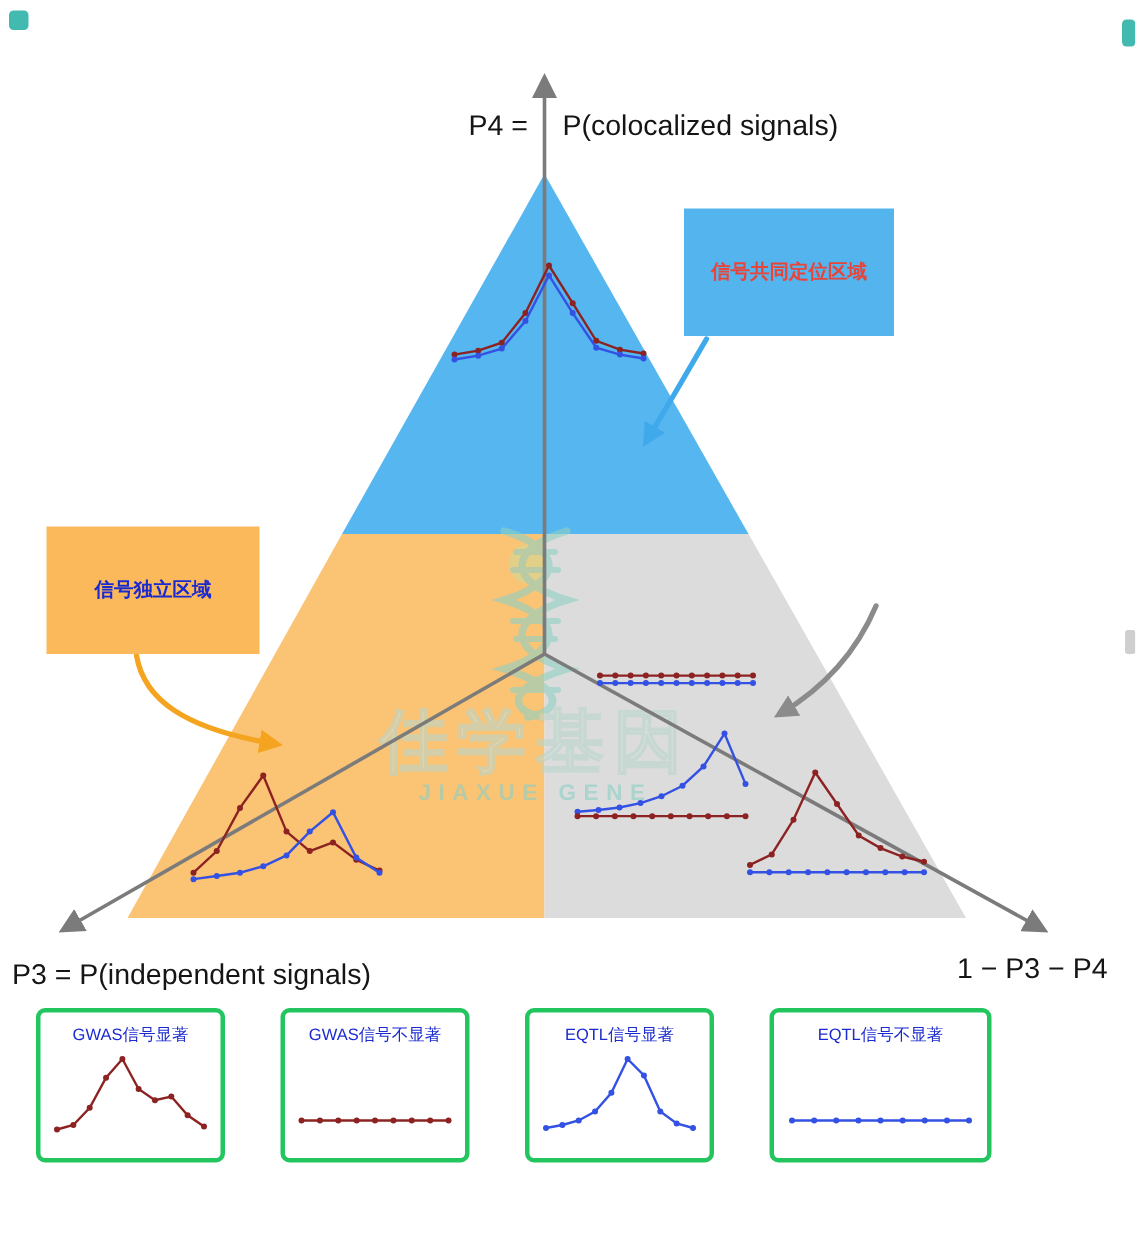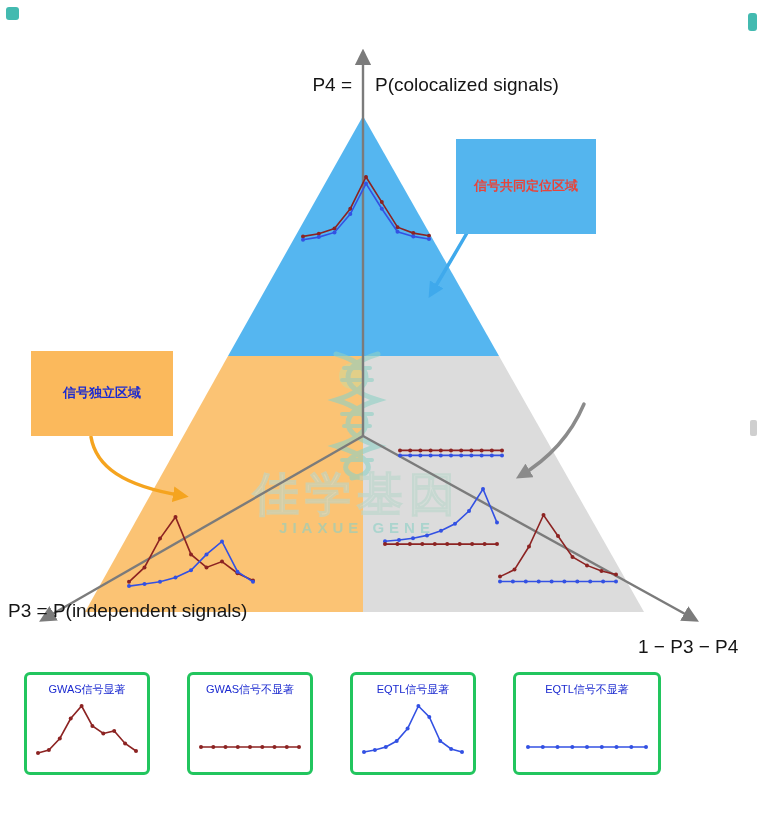--- a/index.html
+++ b/index.html
@@ -3,21 +3,21 @@
 <meta charset="utf-8">
 <style>
   html,body{margin:0;padding:0;background:#ffffff;}
   #stage{position:relative;width:757px;height:824px;background:#ffffff;overflow:hidden;
          font-family:"Liberation Sans","DejaVu Sans",sans-serif;}
   #main-svg{position:absolute;left:0;top:0;}
   .plot{position:absolute;}
   .axis-label{position:absolute;color:#151515;font-size:19px;white-space:nowrap;text-align:right;}
   .callout{position:absolute;display:flex;align-items:center;justify-content:center;
            font-size:13px;font-weight:bold;text-align:center;line-height:1.3;}
-  .callout-coloc{left:456px;top:139px;width:140px;height:95px;background:#54b5ee;color:#e8443a;}
+  .callout-coloc{left:456px;top:139px;width:140px;height:85px;background:#54b5ee;color:#e8443a;}
   .callout-independent{left:31px;top:351px;width:142px;height:85px;background:#fbb95c;color:#1b2ad0;}
   .callout-undetermined{left:541px;top:345px;width:159px;height:58px;background:#d9d9d9;color:#1b2ad0;}
   .legend-box{position:absolute;top:672px;height:103px;border:3px solid #22c55e;border-radius:6px;
               background:#ffffff;display:flex;flex-direction:column;align-items:center;box-sizing:border-box;}
   .legend-label{margin-top:7px;font-size:11px;color:#1b2ad0;white-space:nowrap;}
   .legend-plot{margin-top:3px;}
 </style>
 </head>
 <body>
 
@@ -187,21 +187,21 @@
       <circle cx="50.5" cy="66.5" r="2" fill="#3351e3"></circle>
       <circle cx="66.0" cy="59.3" r="2" fill="#3351e3"></circle>
       <circle cx="81.5" cy="43.4" r="2" fill="#3351e3"></circle>
       <circle cx="97.0" cy="30.5" r="2" fill="#3351e3"></circle>
       <circle cx="112.5" cy="60.7" r="2" fill="#3351e3"></circle>
       <circle cx="128.0" cy="70.8" r="2" fill="#3351e3"></circle>
     </svg>
 
   <div class="axis-label" style="left:250px;top:74px;width:102px;">P4  =</div>
   <div class="axis-label" style="left:375px;top:74px">P(colocalized signals)</div>
-  <div class="axis-label" style="left:8px;top:600px">P3 = P(independent signals)</div>
+  <div class="axis-label" style="left:8px;top:640px">P3 = P(independent signals)</div>
   <div class="axis-label" style="left:638px;top:636px">1 − P3 − P4</div>
 
   <div class="callout callout-coloc">信号共同定位区域</div>
   <div class="callout callout-independent">信号独立区域</div>
 
   <div class="legend-box" style="left:24px;width:126px">
     <div class="legend-label">GWAS信号显著</div>
     <svg class="legend-plot" width="106" height="60">
         <polyline points="4.0,53.0 14.9,50.0 25.8,38.5 36.7,18.5 47.6,6.0 58.4,26.0 69.3,33.5 80.2,31.0 91.1,43.5 102.0,51.0" fill="none" stroke="#8c2322" stroke-width="1.6"></polyline>
         <circle cx="4.0" cy="53.0" r="2" fill="#8c2322"></circle>

